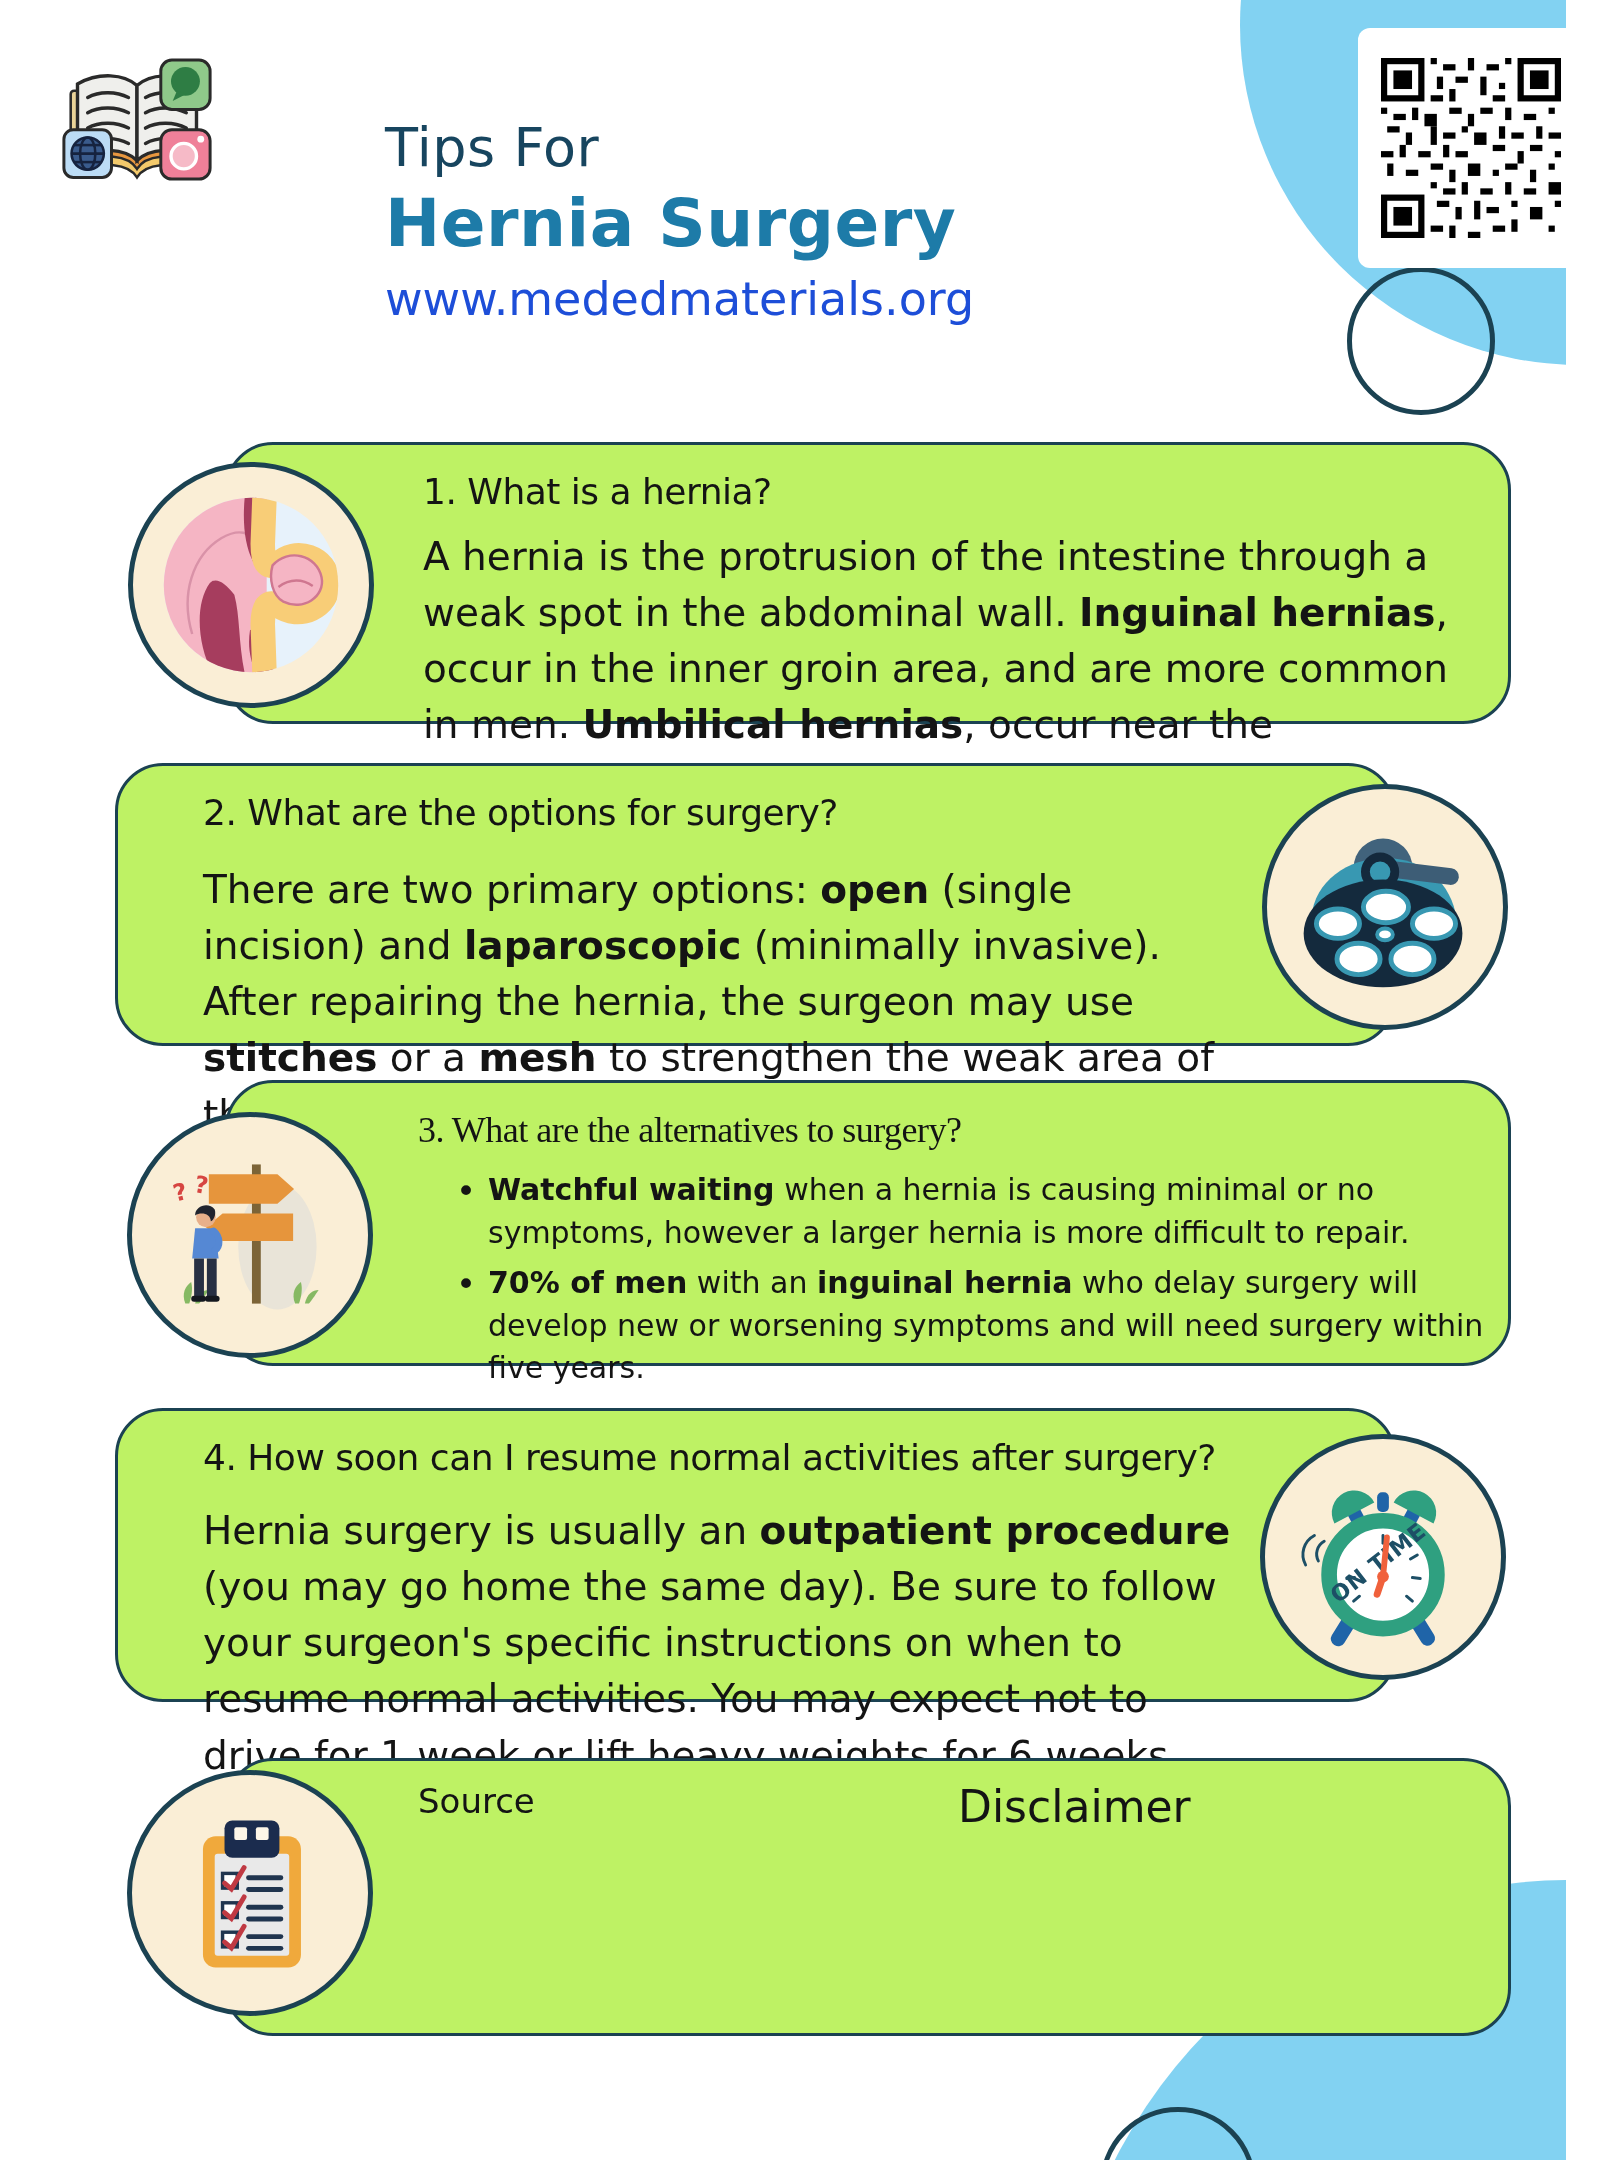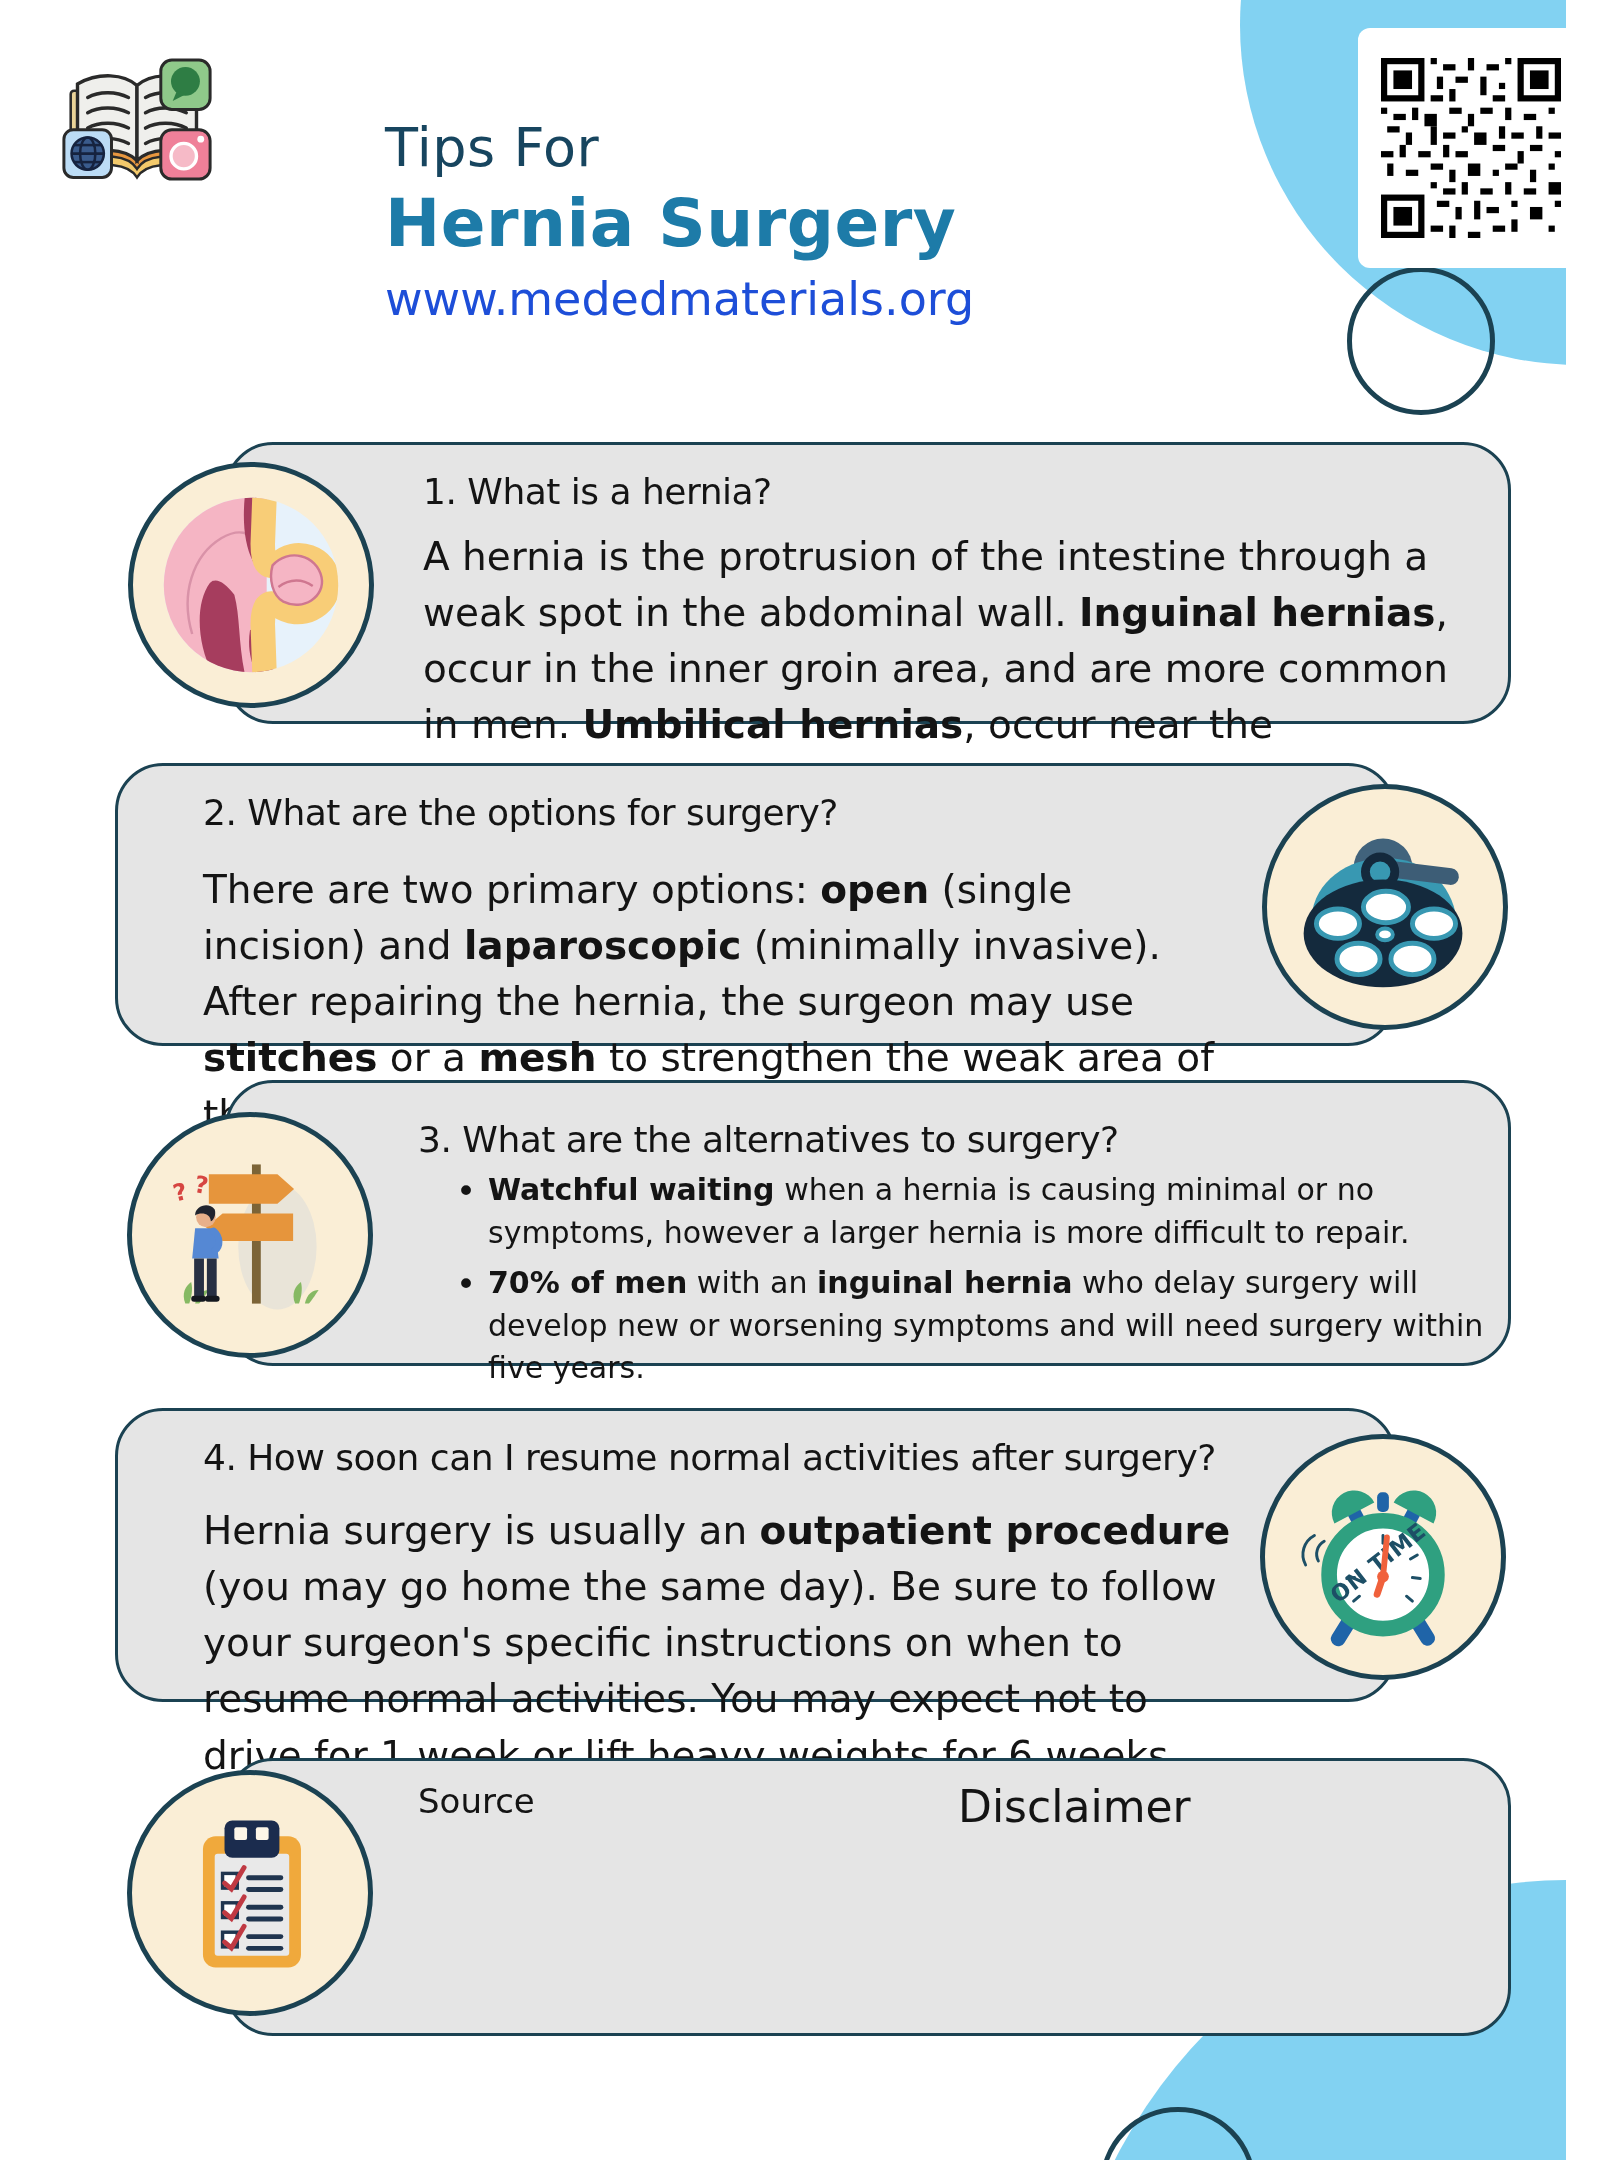--- a/index.html
+++ b/index.html
@@ -16,35 +16,35 @@
   .qr-panel{position:absolute;left:1358px;top:28px;width:226px;height:240px;background:#fff;border-radius:12px;z-index:3;display:flex;align-items:center;justify-content:center;}
 
   
   .logo{position:absolute;left:52px;top:48px;width:170px;height:150px;z-index:2;}
   .title-block{position:absolute;left:385px;top:116px;z-index:2;}
   .title-small{font-size:54px;color:#17455f;letter-spacing:0.5px;}
   .title-big{font-size:66px;font-weight:bold;color:#1d7ba8;margin-top:6px;letter-spacing:0.5px;}
   .title-url{font-size:46px;color:#1d4ed8;margin-top:10px;}
 
   
-  .card{position:absolute;background:#e5e5e5;border:3.5px solid #1b4252;border-radius:48px;z-index:1;}
+  .card{position:absolute;background:#bef264;border:3.5px solid #1b4252;border-radius:48px;z-index:1;}
   .card1{left:225px;top:442px;width:1280px;height:276px;}
   .card2{left:115px;top:763px;width:1275px;height:277px;}
   .card3{left:225px;top:1080px;width:1280px;height:280px;}
   .card4{left:115px;top:1408px;width:1275px;height:288px;}
   .card5{left:225px;top:1758px;width:1280px;height:272px;}
   .card-title{position:absolute;font-size:36px;color:#141414;letter-spacing:-0.5px;white-space:nowrap;}
   .card-body{position:absolute;font-size:39px;line-height:1.44;color:#141414;}
   .card-body b,.bullet b{font-weight:bold;}
 
   .c1-title{left:195px;top:26px;}
   .c1-body{left:195px;top:84px;width:1062px;}
   .c2-title{left:85px;top:26px;}
   .c2-body{left:85px;top:96px;width:1030px;}
-  .c3-title{left:190px;top:36px;}
+  .c3-title{left:190px;top:26px;font-family:Liberation Serif, serif;}
   .c3-bullets{position:absolute;left:222px;top:86px;width:1040px;}
   .bullet{position:relative;padding-left:38px;font-size:30px;line-height:1.42;color:#141414;margin-bottom:8px;}
   .bullet::before{content:"•";position:absolute;left:6px;top:-2px;font-size:34px;}
   .c4-title{left:85px;top:26px;}
   .c4-body{left:85px;top:92px;width:1045px;}
 
   .src-title{position:absolute;left:190px;top:20px;font-size:34px;color:#141414;}
   .src-url{position:absolute;left:190px;top:68px;width:528px;font-size:26px;line-height:1.33;color:#141414;word-break:break-all;}
   .disc-title{position:absolute;left:730px;top:20px;font-size:44px;color:#141414;}
   .disc-text{position:absolute;left:730px;top:68px;width:520px;font-size:26px;line-height:1.38;color:#141414;}

